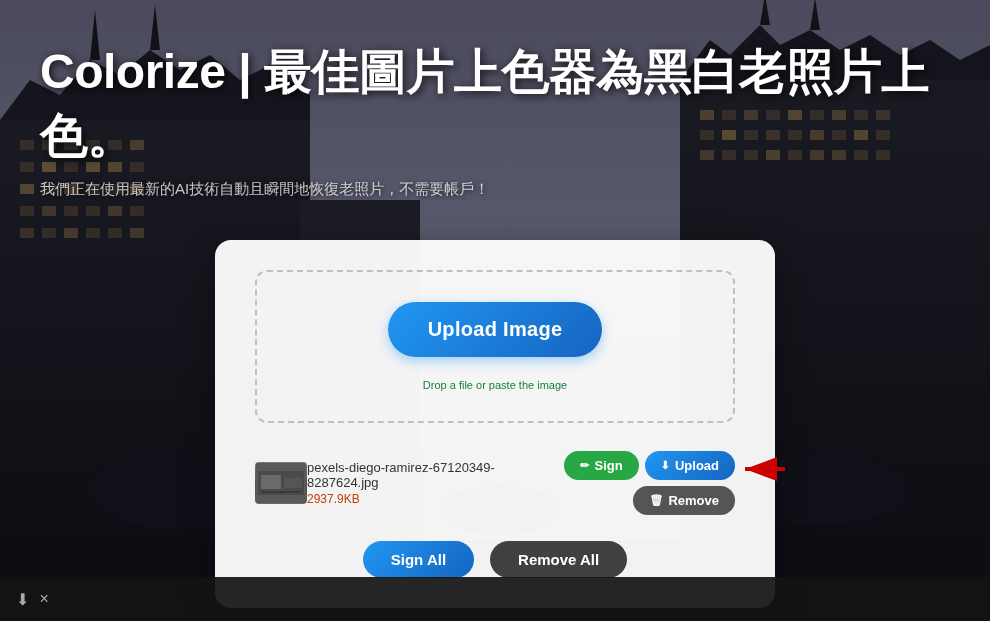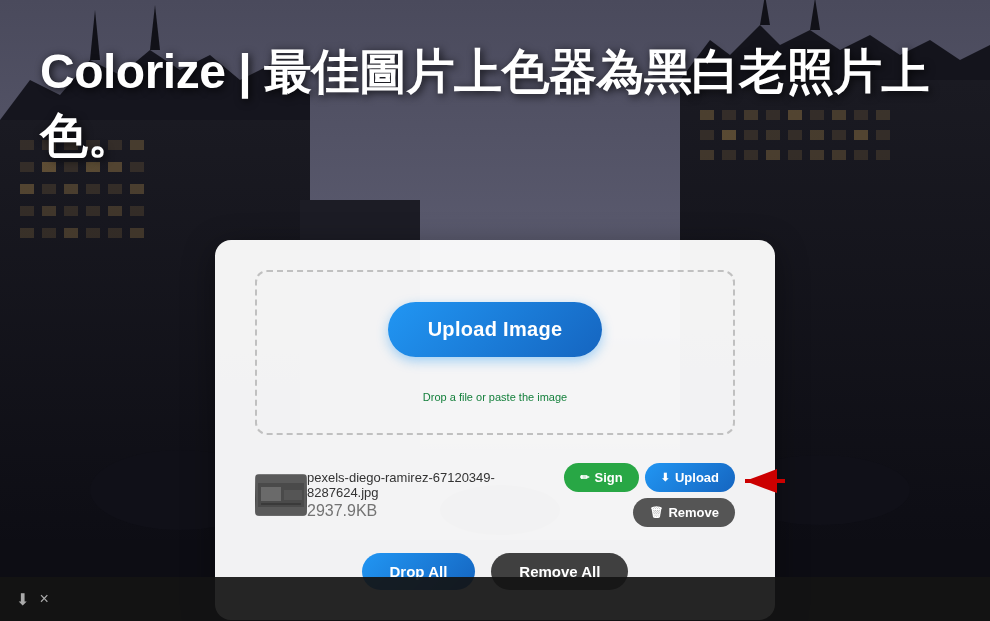--- a/index.html
+++ b/index.html
@@ -71,21 +71,21 @@
     .upload-btn {
       display: inline-block;
       background: linear-gradient(135deg, #2196f3, #1565c0);
       color: white;
       border: none;
       border-radius: 50px;
       padding: 16px 40px;
       font-size: 20px;
       font-weight: 700;
       cursor: pointer;
-      margin-bottom: 20px;
+      margin-bottom: 8px;
       letter-spacing: 0.3px;
       box-shadow: 0 4px 12px rgba(33,150,243,0.4);
     }
 
     .drop-text {
       color: #15803d;
       font-size: 11px;
     }
 
     .file-row {
@@ -126,22 +126,22 @@
       flex: 1;
     }
 
     .file-name {
       font-size: 13px;
       color: #333;
       font-weight: 500;
     }
 
     .file-size {
-      font-size: 16px;
-      color: #737373;
+      font-size: 12px;
+      color: #c2410c;
       margin-top: 2px;
     }
 
     .file-actions {
       display: flex;
       flex-direction: column;
       gap: 6px;
       align-items: flex-end;
       position: relative;
     }
@@ -364,20 +364,21 @@
     <rect x="0" y="540" width="990" height="81" fill="#0d0d14"></rect>
 
     <ellipse cx="180" cy="490" rx="90" ry="40" fill="#101018"></ellipse>
     <ellipse cx="820" cy="490" rx="90" ry="35" fill="#101018"></ellipse>
     <ellipse cx="500" cy="510" rx="60" ry="25" fill="#0e0e16"></ellipse>
   </svg>
 </div>
 
 <div class="header">
   <div class="main-title">Colorize | 最佳圖片上色器為黑白老照片上色。</div>
+  <div class="sub-title">我們正在使用最新的AI技術自動且瞬間地恢復老照片，不需要帳戶！</div>
 </div>
 
 <div class="upload-card">
 
   <div class="upload-zone">
     <div style="text-align:center; margin-bottom: 14px;">
       <button class="upload-btn">Upload Image</button>
     </div>
     <div class="drop-text">Drop a file or paste the image</div>
   </div>
@@ -425,21 +426,21 @@
           <marker id="arrowhead" markerWidth="8" markerHeight="6" refX="8" refY="3" orient="auto">
             <polygon points="0 0, 8 3, 0 6" fill="#cc0000"></polygon>
           </marker>
         </defs>
         <line x1="45" y1="18" x2="5" y2="18" stroke="#cc0000" stroke-width="4" marker-end="url(#arrowhead)"></line>
       </svg>
     </div>
   </div>
 
   <div class="bottom-actions">
-    <button class="btn-start-all">Drop All</button>
+    <button class="btn-start-all">Sign All</button>
     <button class="btn-remove-all">Remove All</button>
   </div>
 
 </div>
 
 <div class="bottom-bar">
   <span class="bottom-bar-icon">⬇</span>
   <span class="bottom-bar-close">×</span>
 </div>
 

